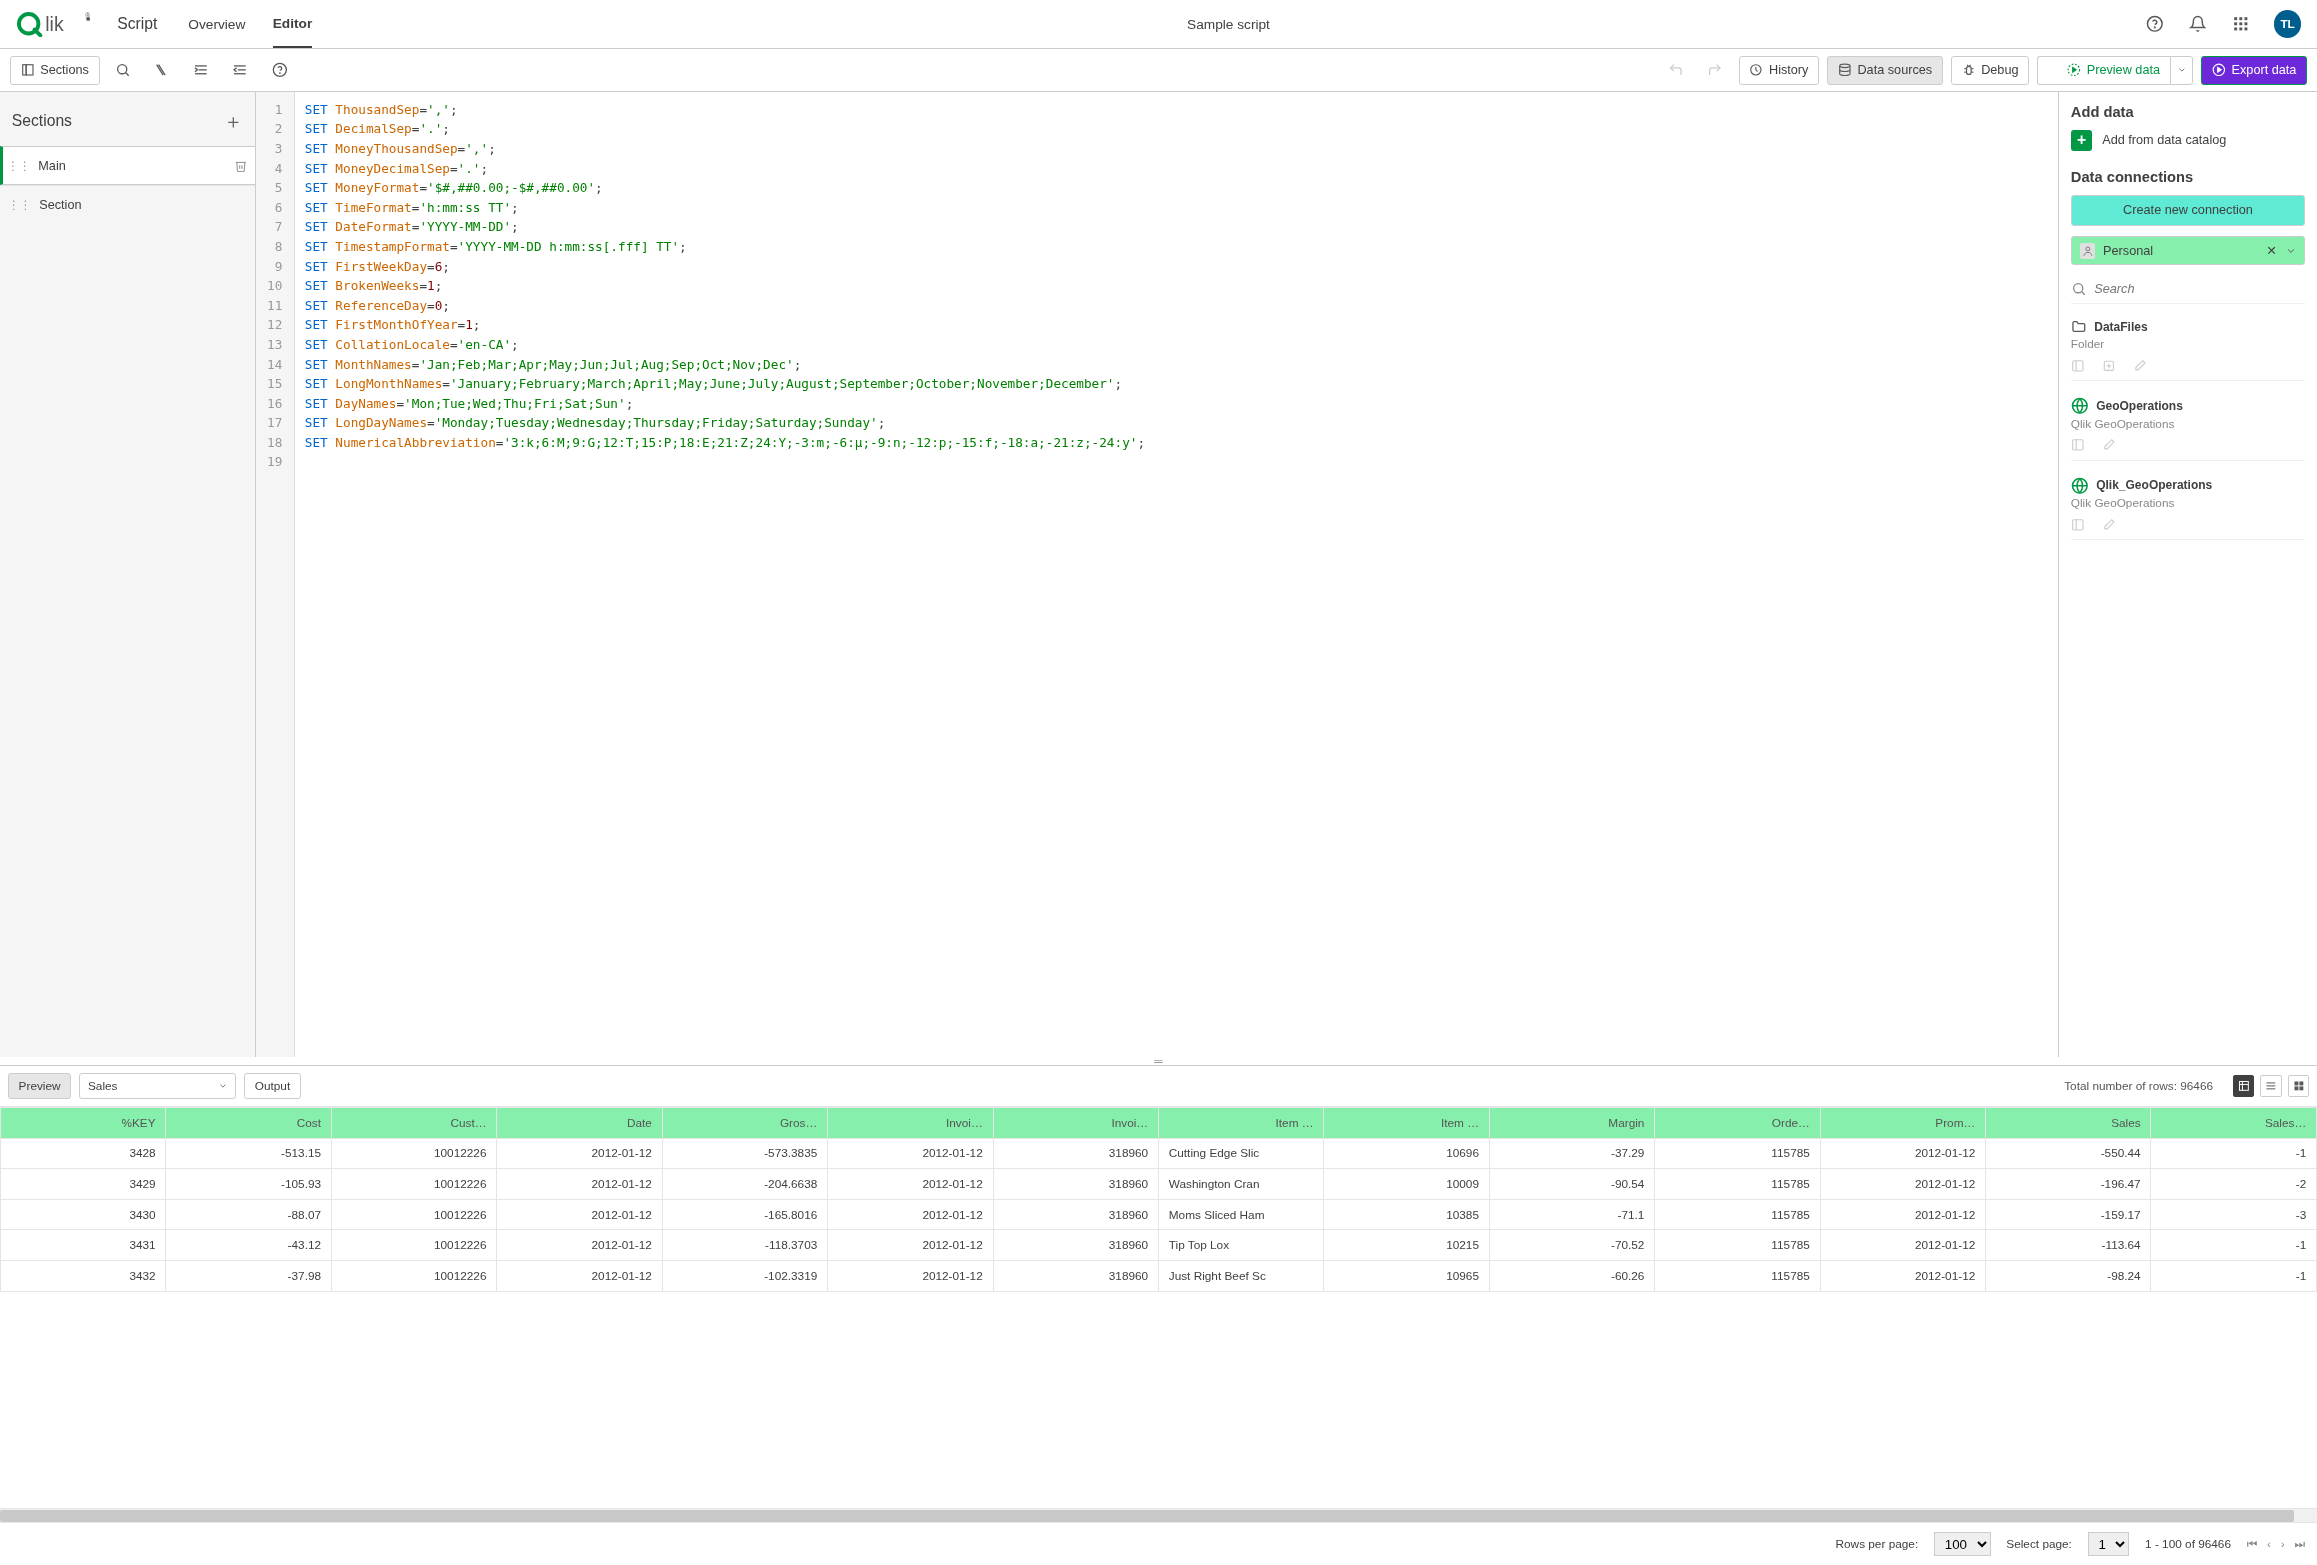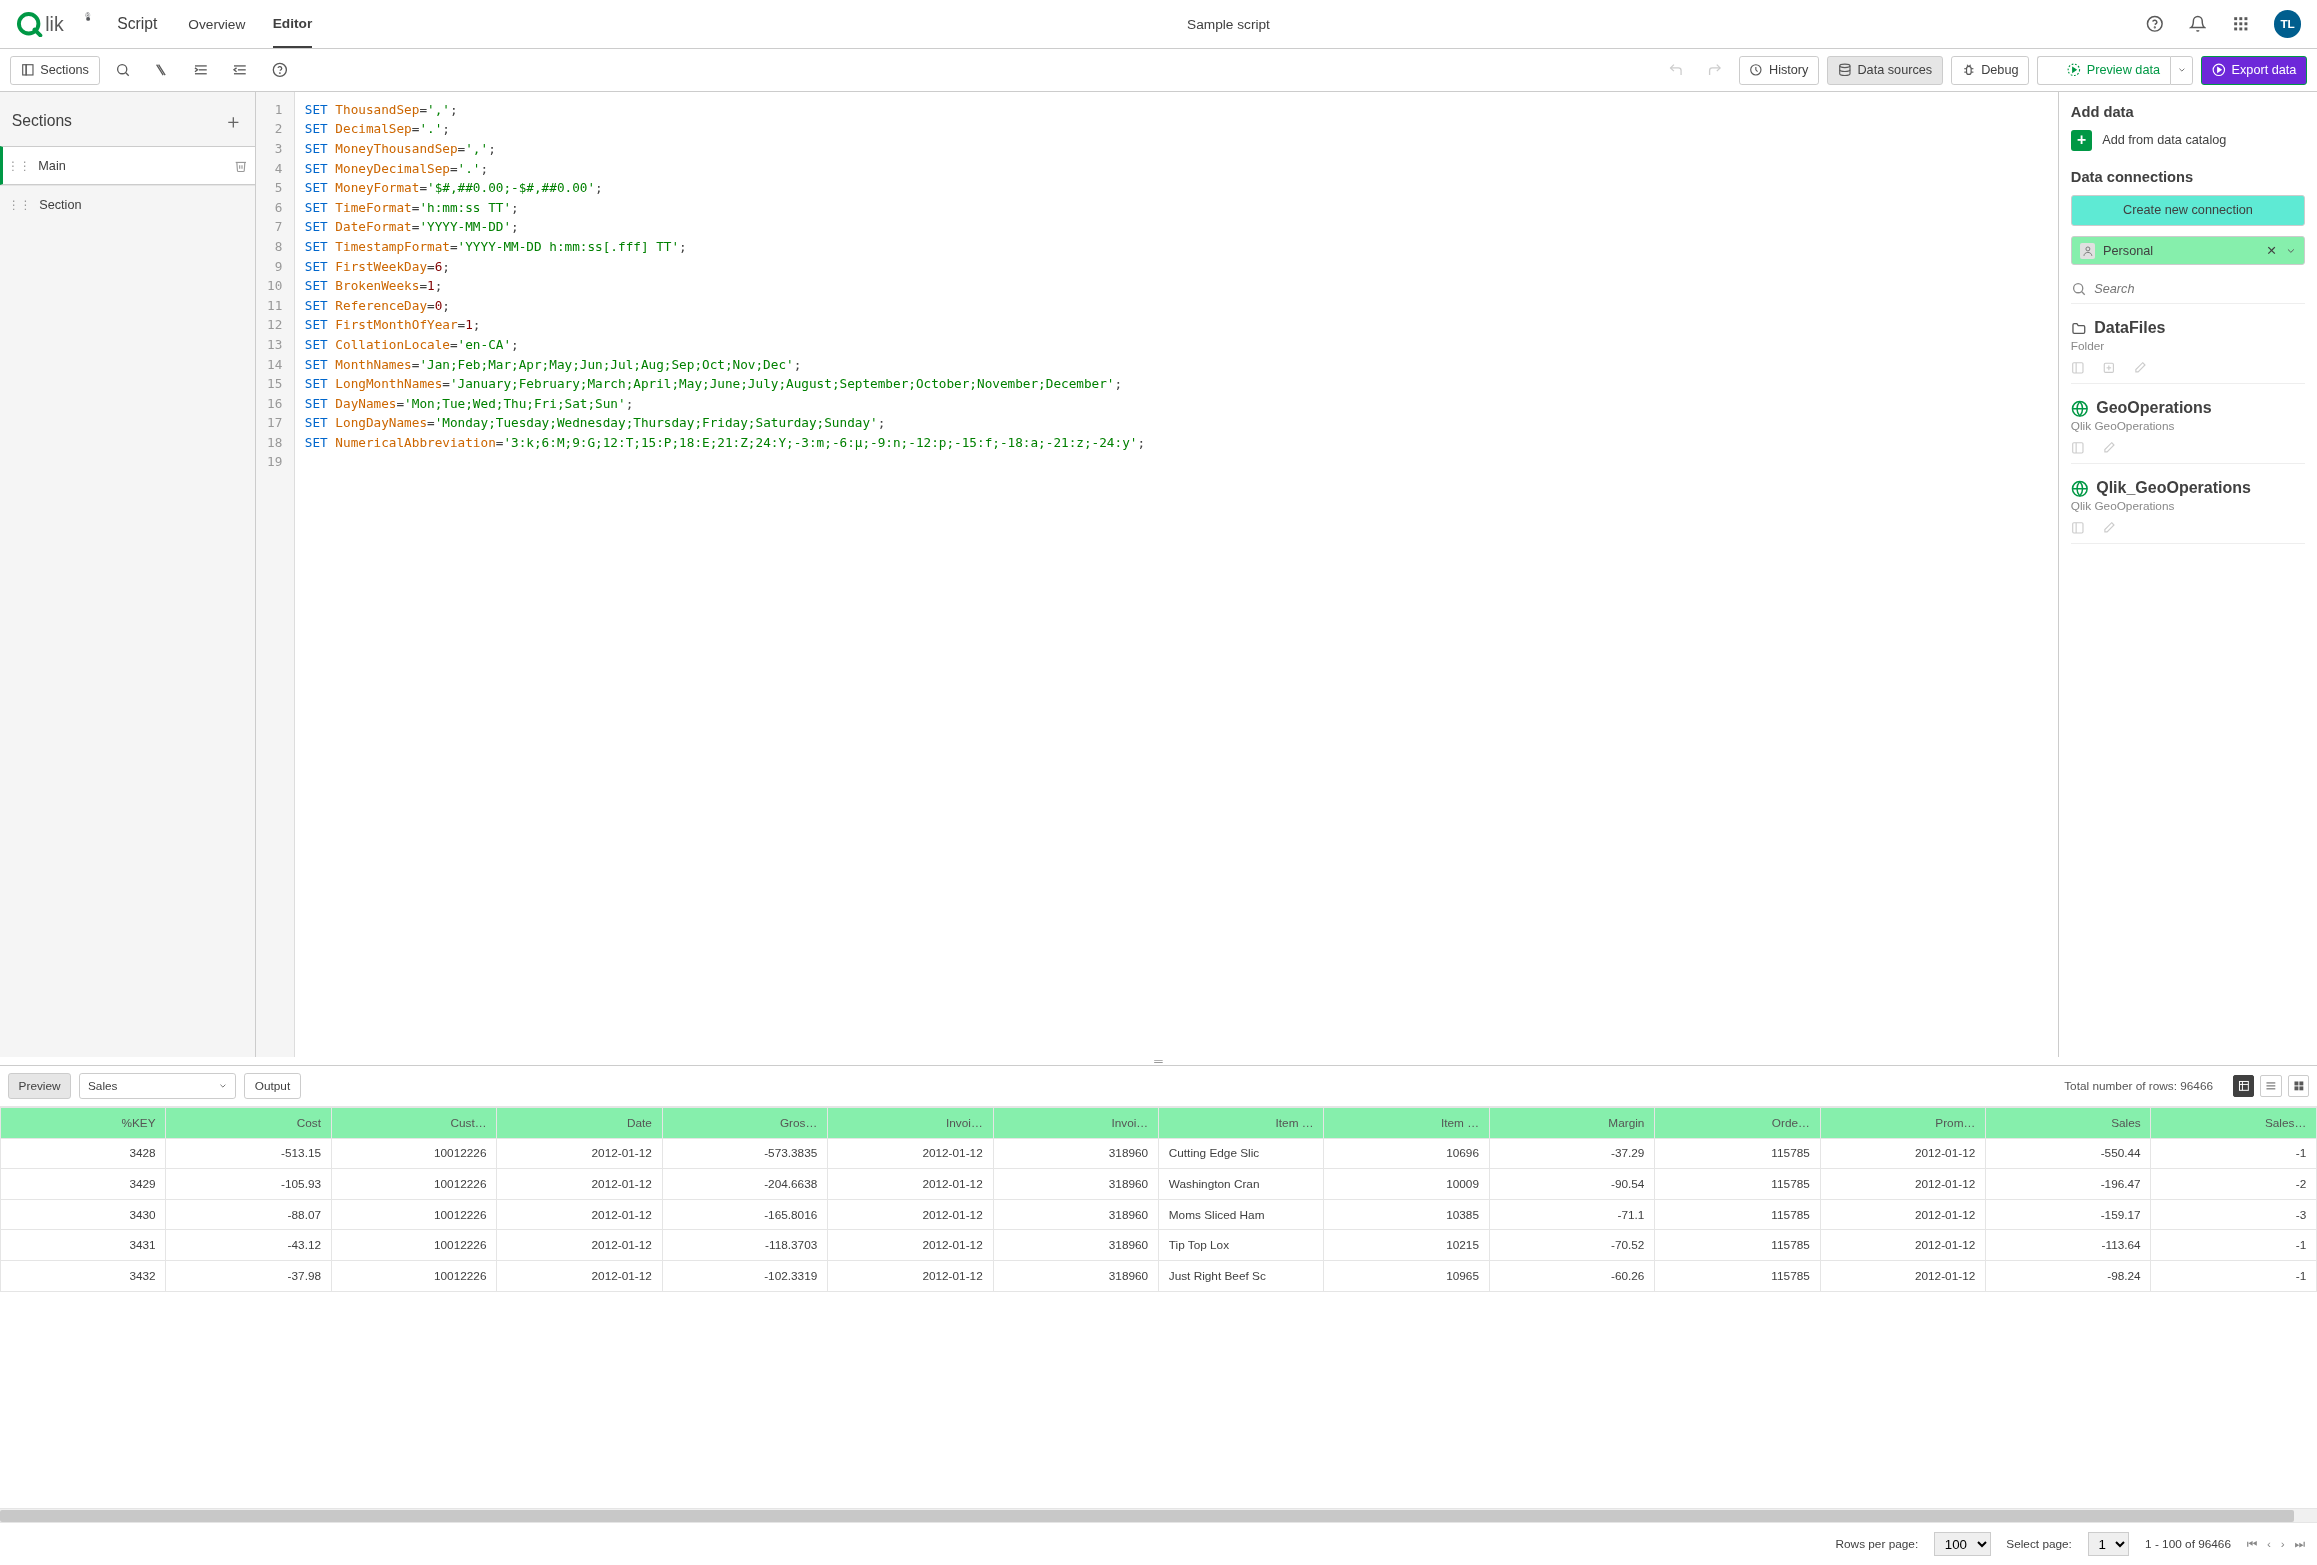--- a/index.html
+++ b/index.html
@@ -281,21 +281,21 @@
   flex: 1;
 }
 .conn-item {
   border-bottom: 1px solid #eee;
   padding: 5.9px 0 7.8px 0;
 }
 .conn-title {
   display: flex;
   align-items: center;
   gap: 7.8px;
-  font-size: 16px;
+  font-size: 12px;
   font-weight: 600;
 }
 .conn-sub {
   font-size: 11.8px;
   color: #888;
   margin-top: 2px;
 }
 .conn-actions {
   display: flex;
   gap: 17.6px;

